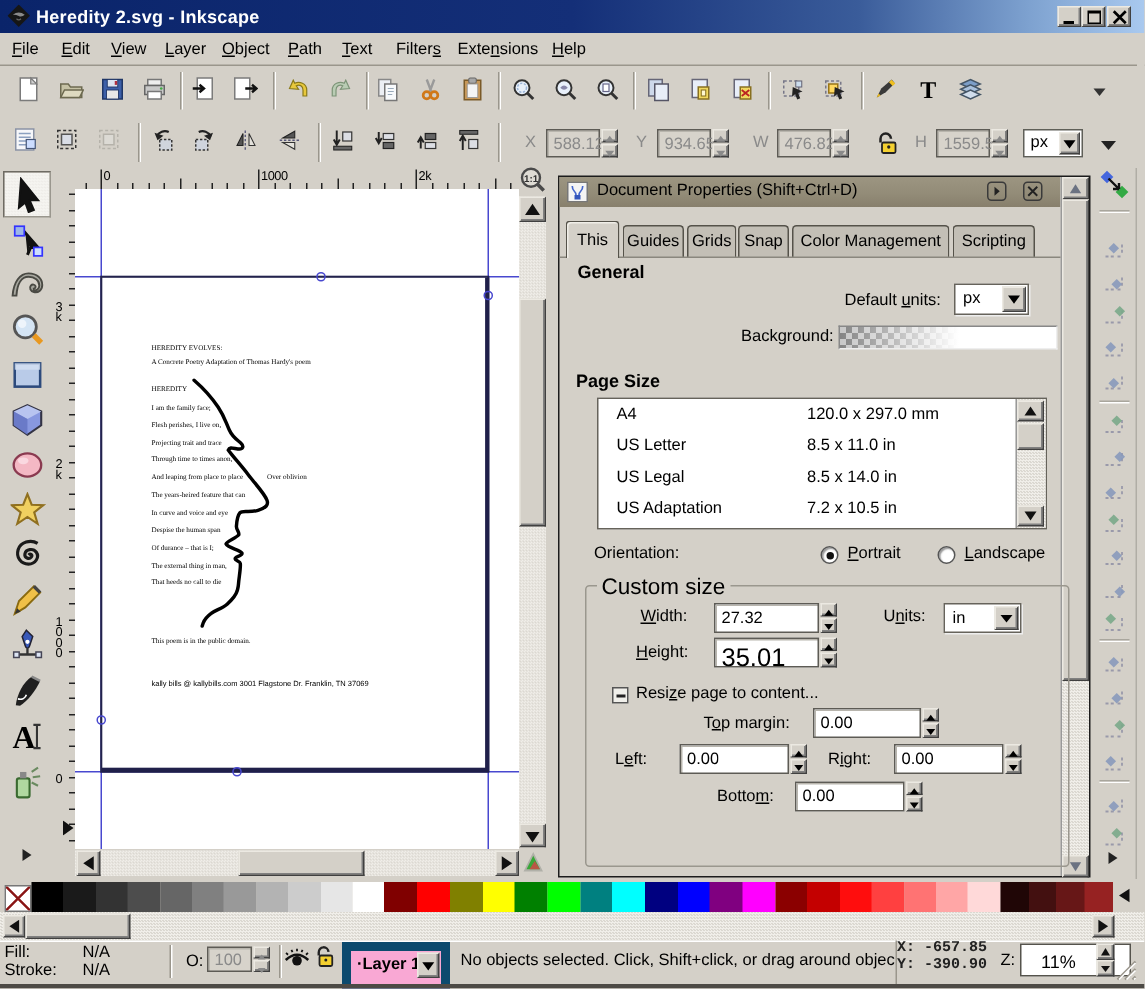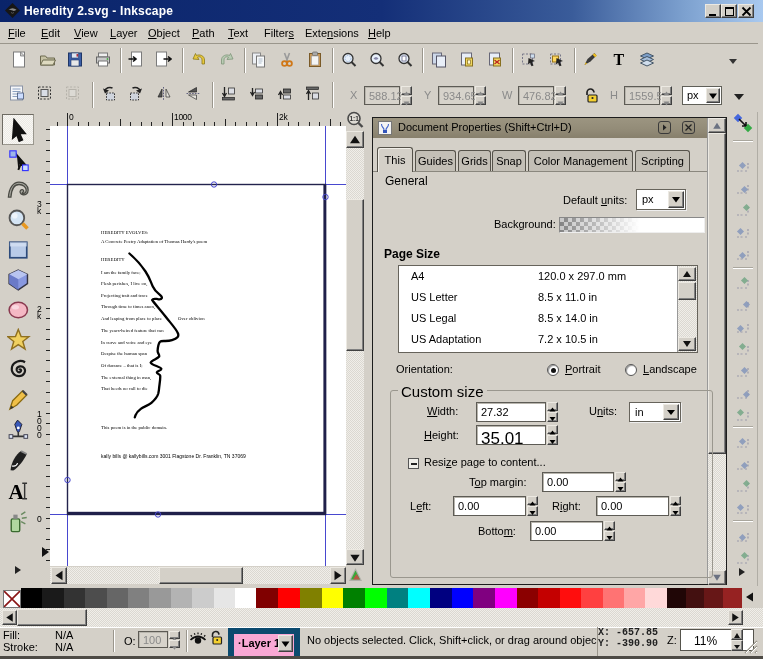--- a/index.html
+++ b/index.html
@@ -530,21 +530,21 @@
 <div class="a" style="left:119px;top:32px;width:34px;height:22px;background:#c3bfb6;border:1px solid #55524a;border-bottom:none;border-radius:3px 3px 0 0">
       <div style="text-align:center;padding-top:4px;font-size:11px">Snap</div>
     </div>
 <div class="a" style="left:155px;top:32px;width:105px;height:22px;background:#c3bfb6;border:1px solid #55524a;border-bottom:none;border-radius:3px 3px 0 0">
       <div style="text-align:center;padding-top:4px;font-size:11px">Color Management</div>
     </div>
 <div class="a" style="left:262px;top:32px;width:55px;height:22px;background:#c3bfb6;border:1px solid #55524a;border-bottom:none;border-radius:3px 3px 0 0">
       <div style="text-align:center;padding-top:4px;font-size:11px">Scripting</div>
     </div>
 <div class="a" style="left:0;top:53px;width:334px;height:1px;background:#8a877e;z-index:1"></div>
-<span class="a" style="left:12px;top:56px;font-weight:normal;font-size:12px">General</span>
+<span class="a" style="left:12px;top:56px;font-weight:bold;font-size:12px">General</span>
 <span class="a" style="left:190px;top:76px;font-size:11px">Default <u>u</u>nits:</span>
 <div class="a" style="left:263px;top:71px;width:50px;height:21px;border:1px solid #66635b;background:#fff;box-shadow:1px 1px 0 #eee">
 <span class="a" style="left:5px;top:3px;font-size:11px">px</span>
 <div class="a btn3d" style="right:1px;top:1px;width:16px;height:17px"><svg width="14" height="15">
           <path d="M3 5 L11 5 L7 10.5Z" fill="#000"></path>
         </svg></div>
     </div>
 <span class="a" style="left:121px;top:100px;font-size:11px">Background:</span>
 <div class="a" style="left:186px;top:99px;width:146px;height:16px;border-top:1px solid #888;border-left:1px solid #888;border-bottom:1px solid #eee;border-right:1px solid #eee;background-image:linear-gradient(90deg,rgba(255,255,255,0) 0%,rgba(255,255,255,1) 55%),repeating-conic-gradient(#848484 0 25%,#c8c8c8 0 50%);background-size:100% 100%,8px 8px"></div>
 <span class="a" style="left:11px;top:129px;font-weight:bold;font-size:12px">Page Size</span>

